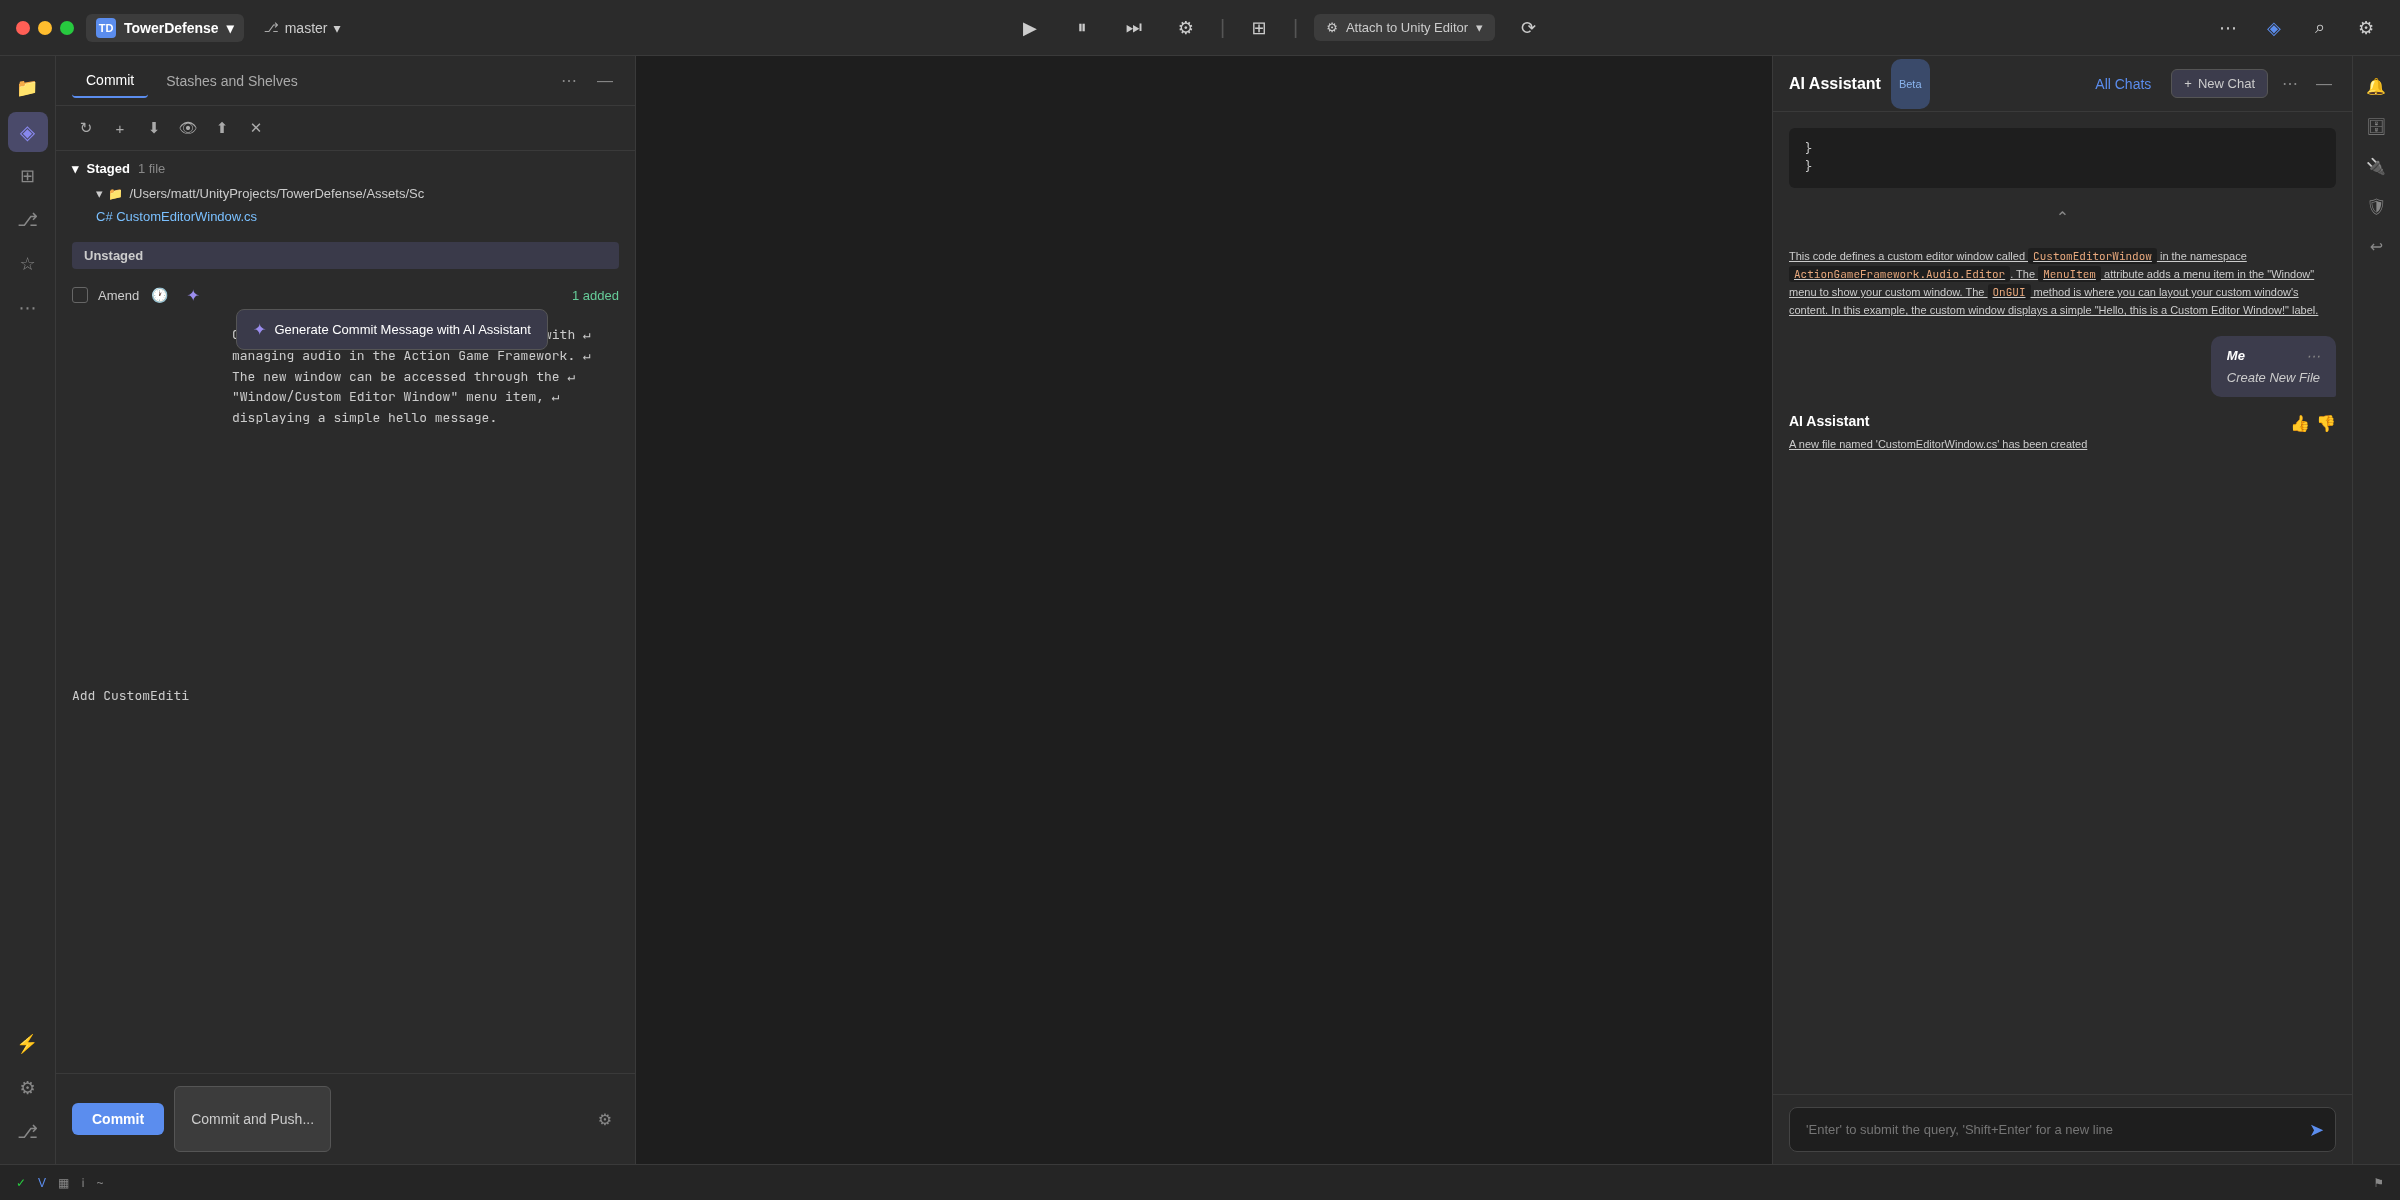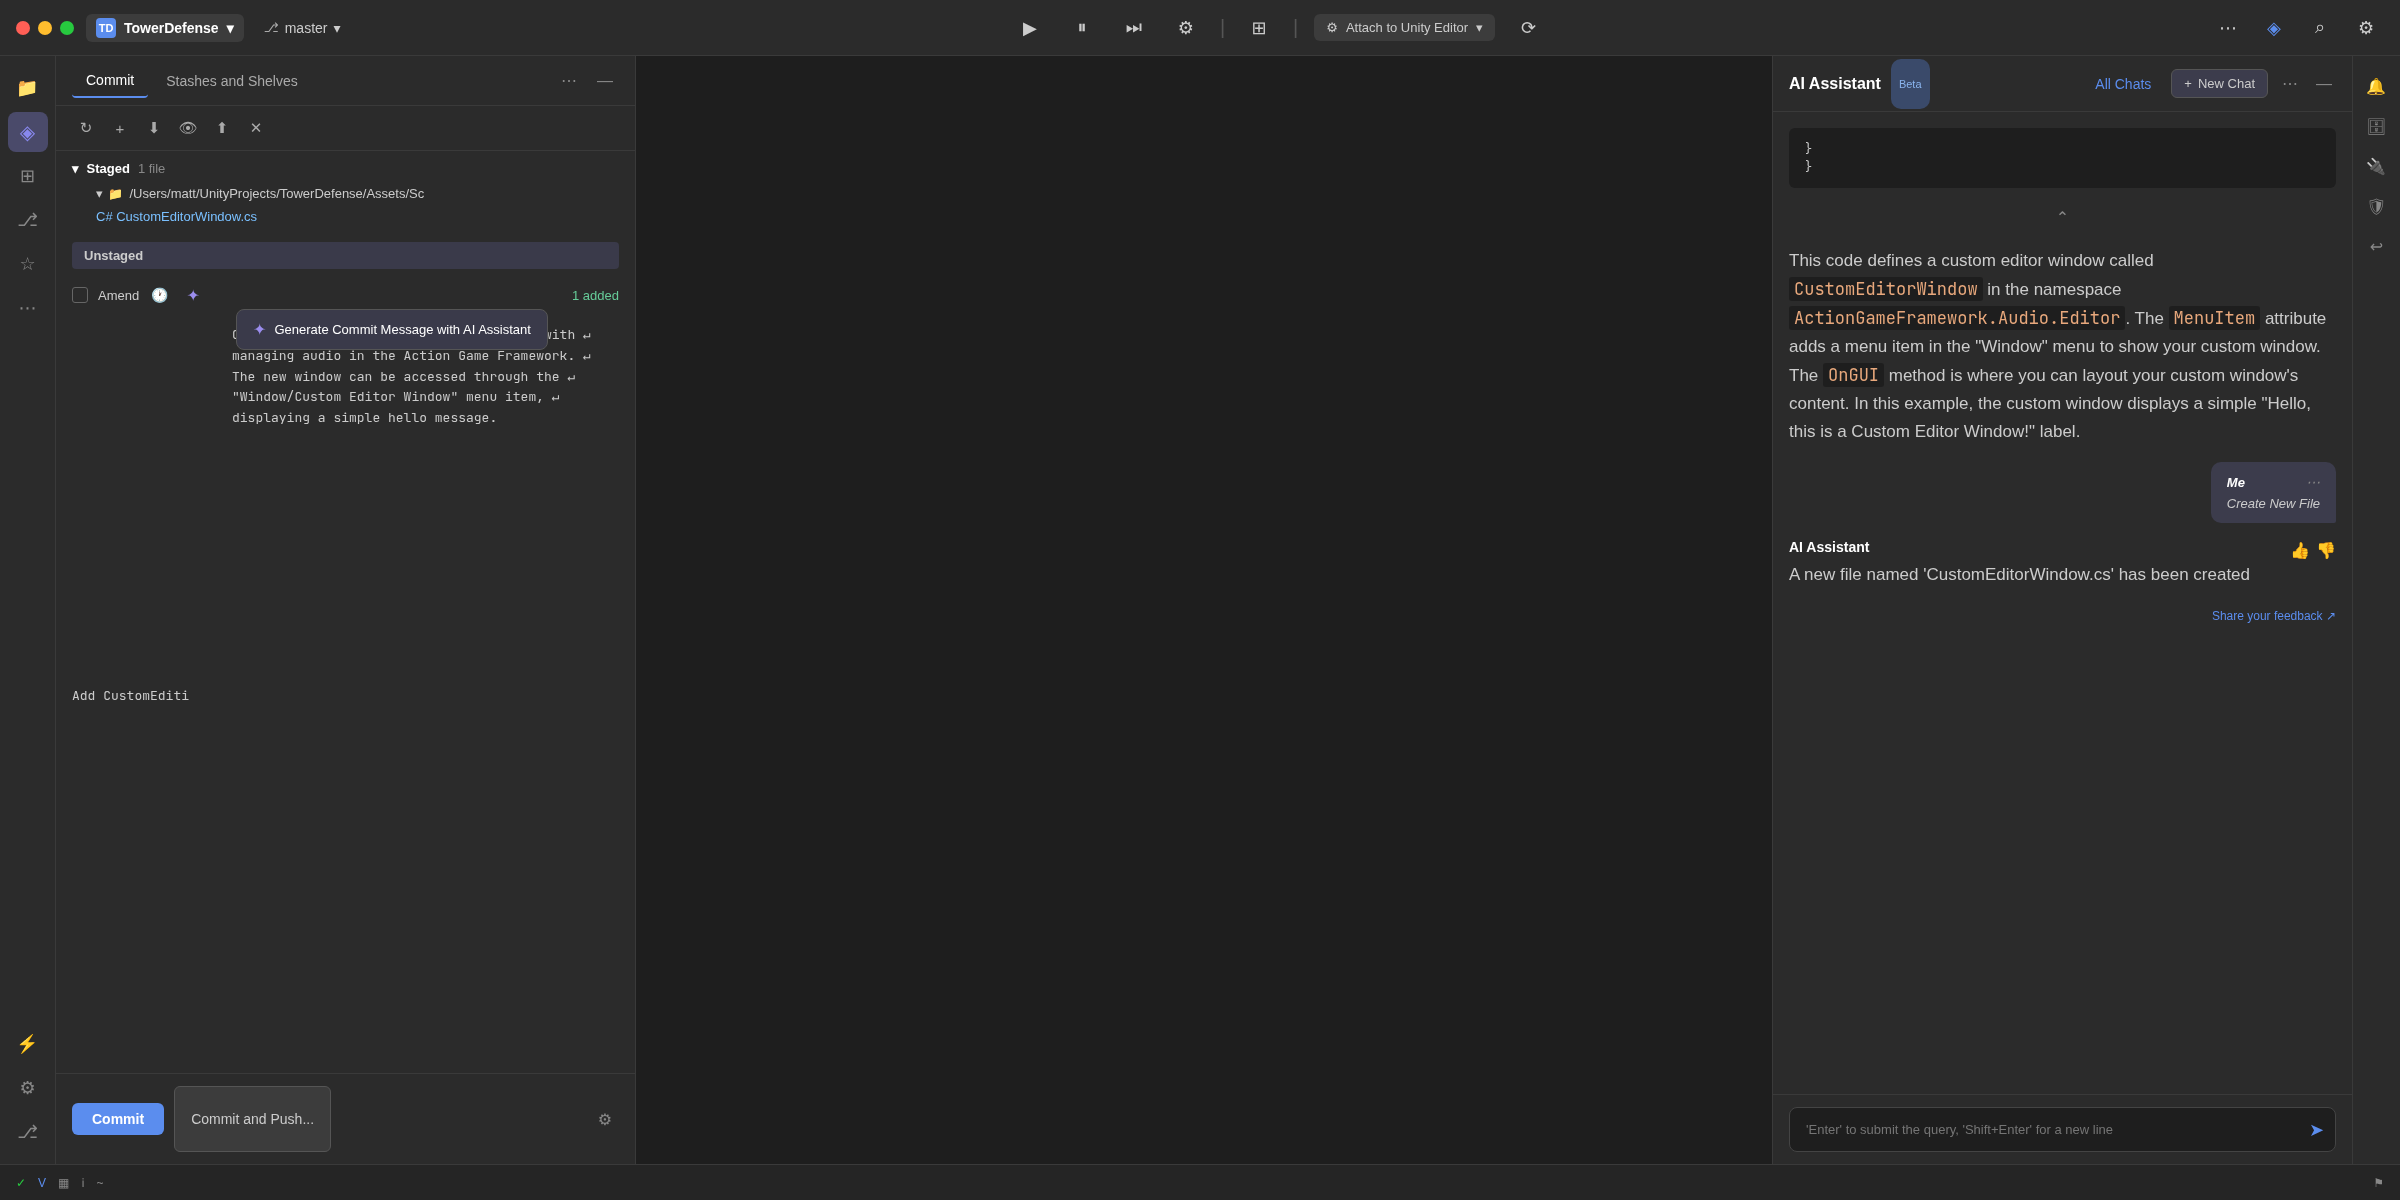--- a/index.html
+++ b/index.html
@@ -492,22 +492,23 @@
     .collapse-btn {
       background: transparent;
       border: none;
       color: #888;
       font-size: 16px;
       cursor: pointer;
     }
 
     .ai-text-block {
       color: #ccc;
-      font-size: 17px;
+      font-size: 11px;
       line-height: 1.65;
+      text-decoration: underline;
     }
     .ai-text-block code {
       font-family: "JetBrains Mono", "Courier New", monospace;
       background: #1e1e1e;
       padding: 1px 5px;
       border-radius: 3px;
       color: #e8a87c;
     }
 
     .user-msg {
@@ -833,23 +834,20 @@
         <div class="ai-response-header">
           <span class="ai-response-name">AI Assistant</span>
           <div class="ai-response-actions">
             <button class="ai-action-btn">👍</button>
             <button class="ai-action-btn">👎</button>
           </div>
         </div>
         <div class="ai-text-block">A new file named 'CustomEditorWindow.cs' has been created</div>
       </div>
 
-      <div class="feedback-row">
-        <a class="feedback-link">Share your feedback ↗</a>
-      </div>
 
     </div>
 
     <div class="ai-input-area">
       <div class="ai-input-wrapper">
         <input class="ai-input-field" placeholder="'Enter' to submit the query, 'Shift+Enter' for a new line" style="">
         <button class="ai-send-btn">➤</button>
       </div>
     </div>
   </div>

